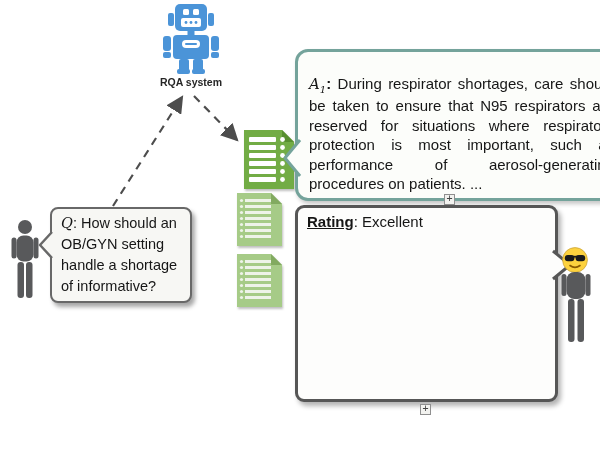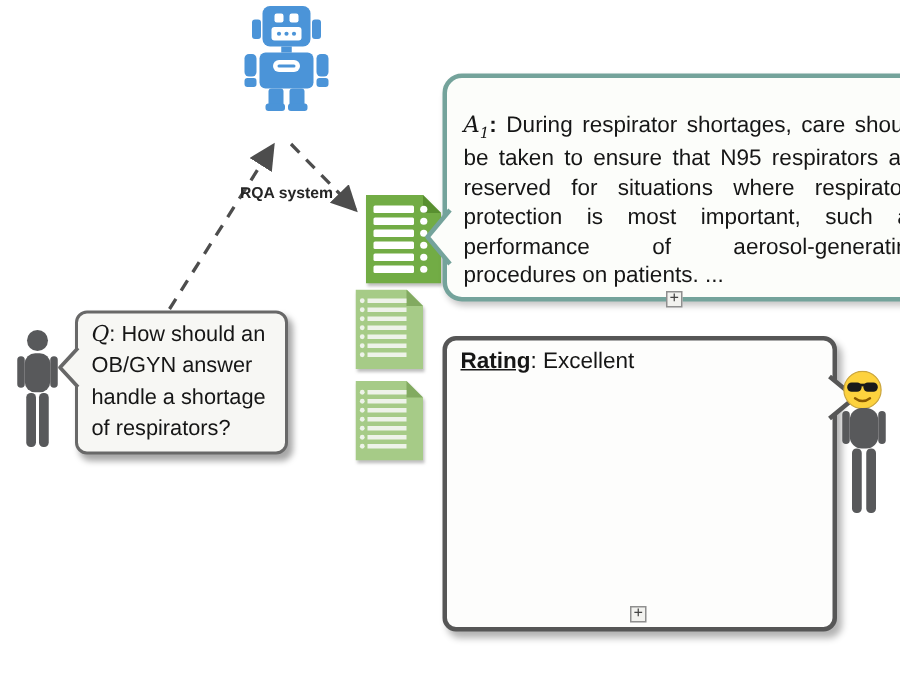--- a/index.html
+++ b/index.html
@@ -13,21 +13,21 @@
   
   .bubble { position:absolute; box-sizing:border-box; color:#161616; }
   .bubble-answer {
     left:295px; top:49px; width:332px; height:152px;
     background:#fcfdfa; border:3px solid #74a39b; border-radius:13px;
     box-shadow:2px 3px 4px rgba(0,0,0,.22);
     padding:22px 10px 5px 11px; font-size:15px; line-height:1.3;
     text-align:justify;
   }
   .bubble-rating {
-    left:295px; top:224px; width:263px; height:197px;
+    left:295px; top:205px; width:263px; height:197px;
     background:#fdfdfc; border:3px solid #565656; border-radius:9px;
     box-shadow:3px 4px 5px rgba(0,0,0,.3);
     padding:4px 9px; font-size:15px; line-height:1.36;
     text-align:justify;
   }
   .bubble-question {
     left:50px; top:207px; width:142px; height:96px;
     background:#f7f7f4; border:2.5px solid #686868; border-radius:8px;
     box-shadow:3px 4px 4px rgba(0,0,0,.35);
     padding:4px 6px 4px 9px; font-size:14.5px; line-height:1.45;
@@ -41,21 +41,21 @@
   .handle {
     position:absolute; width:11px; height:11px; box-sizing:border-box;
     background:#f2f2ef; border:1px solid #8f8f8f;
     font-family:"DejaVu Sans Mono", monospace; font-size:10px;
     line-height:8px; text-align:center; color:#444;
   }
 
   
   .sys-label {
     position:absolute; left:150px; top:76px; width:82px;
-    text-align:center; font-size:10.5px; font-weight:bold; color:#262626;margin-top:47px;
+    text-align:center; font-size:10.5px; font-weight:bold; color:#262626;
   }
 
   .icon-shadow { filter:drop-shadow(1px 2px 1px rgba(0,0,0,.25)); }
 </style>
 </head>
 <body>
 
 <div id="canvas">
 
   <svg class="abs" style="left:0;top:0" width="600" height="450" viewBox="0 0 600 450">
@@ -163,21 +163,21 @@
       <circle cx="15" cy="7" r="7"></circle>
       <rect x="6.5" y="15.5" width="17" height="26" rx="7"></rect>
       <rect x="1.5" y="17.5" width="5" height="21" rx="2.5"></rect>
       <rect x="23.5" y="17.5" width="5" height="21" rx="2.5"></rect>
       <rect x="7.5" y="42" width="6.5" height="36" rx="3"></rect>
       <rect x="16" y="42" width="6.5" height="36" rx="3"></rect>
     </g>
   </svg>
 
   <div class="bubble bubble-question">
-    <span class="serif-var">Q</span><span>: How should an OB/GYN answer handle a shortage of respirators?</span>
+    <span class="serif-var">Q</span><span>: How should an OB/GYN setting handle a shortage of informative?</span>
   </div>
   <svg class="tail" style="left:38px;top:231px" width="15" height="28" viewBox="0 0 15 28">
     <path d="M14,1 L2,14 L14,27" fill="#f7f7f4" stroke="#686868" stroke-width="2.5" stroke-linejoin="round"></path>
   </svg>
 
   <div class="bubble bubble-answer">
     <span class="serif-var">A</span><sub class="serif-var" style="font-size:10px">1</sub><span class="sep-bold">:</span><span> During respirator shortages, care should be taken to ensure that N95 respirators are reserved for situations where respiratory protection is most important, such as performance of aerosol-generating procedures on patients. ...</span>
   </div>
   <svg class="tail" style="left:284px;top:139px" width="17" height="38" viewBox="0 0 17 38">
     <path d="M16,1 L1,19 L16,37" fill="#fcfdfa" stroke="#74a39b" stroke-width="3" stroke-linejoin="round"></path>

